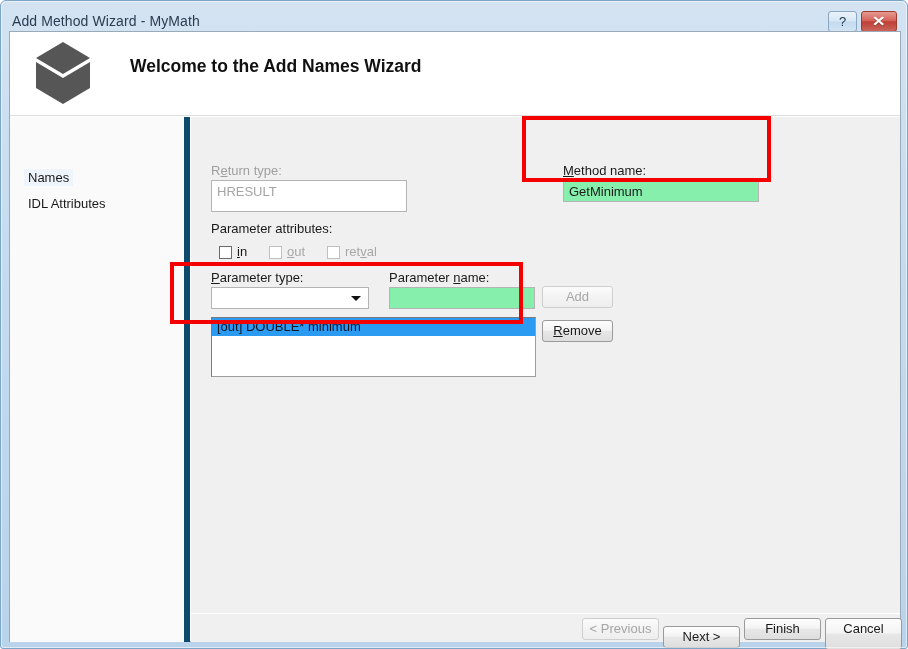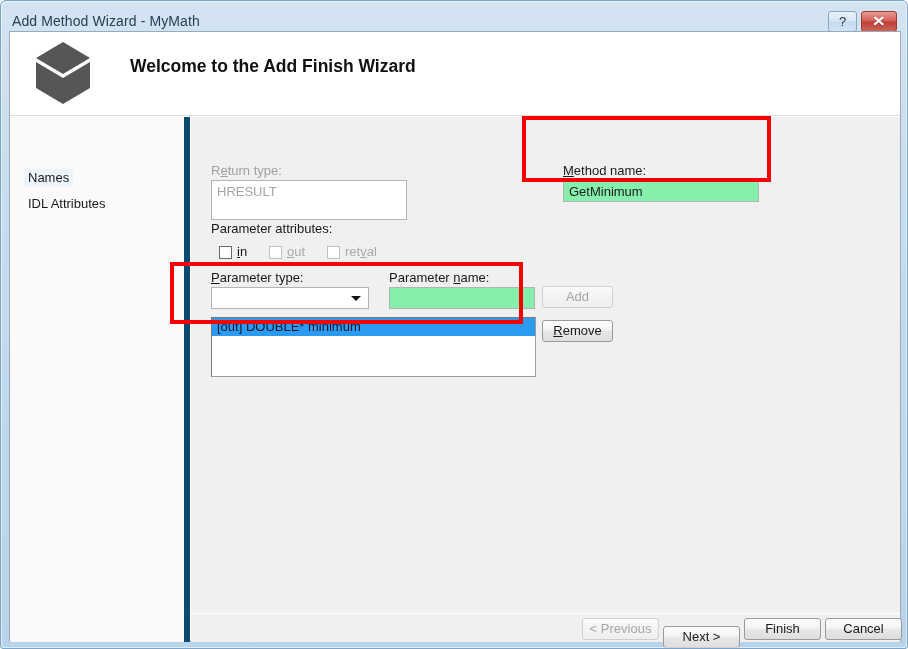--- a/index.html
+++ b/index.html
@@ -205,38 +205,38 @@
   </div>
 
   <div id="client">
 
     <div id="header">
       <svg id="wizard-icon" viewBox="0 0 62 66">
         <polygon points="31,2 58,18 31,34 4,18" fill="#565656"></polygon>
         <polygon points="4,22 31,38 31,64 4,48" fill="#565656"></polygon>
         <polygon points="58,22 31,38 31,64 58,48" fill="#565656"></polygon>
       </svg>
-      <div id="header-title">Welcome to the Add Finish Wizard</div>
+      <div id="header-title">Welcome to the Add Names Wizard</div>
     </div>
 
     <div id="sidebar">
       <div class="side-item" id="side-names">
         <span>Names</span>
       </div>
       <div class="side-item" id="side-idl">
         <span>IDL Attributes</span>
       </div>
     </div>
 
     <div id="main">
 
       <div class="lbl dim" style="left:20px; top:46px;">
         R<span class="acc">e</span>turn type:
       </div>
-      <div class="tbox dim" style="left:20px; top:63px; width:196px; height:40px;">
+      <div class="tbox dim" style="left:20px; top:63px; width:196px; height:32px;">
         <span>HRESULT</span>
       </div>
 
       <div class="lbl" style="left:372px; top:46px;">
         <span class="acc">M</span>ethod name:
       </div>
       <div class="tbox" style="left:372px; top:63px; width:196px; height:22px;">
         <span>GetMinimum</span>
       </div>
 
@@ -290,21 +290,21 @@
     <div id="footer">
       <div class="btn dis" style="left:391px; top:4px; width:77px; height:22px; line-height:20px;">
         <span>&lt; Previous</span>
       </div>
       <div class="btn" style="left:472px; top:12px; width:77px; height:22px; line-height:20px;">
         <span>Next &gt;</span>
       </div>
       <div class="btn" style="left:553px; top:4px; width:77px; height:22px; line-height:20px;">
         <span>Finish</span>
       </div>
-      <div class="btn" style="left:634px; top:4px; width:77px; height:22px; line-height:20px;">
+      <div class="btn" style="left:634px; top:4px; width:77px; height:32px; line-height:20px;">
         <span>Cancel</span>
       </div>
     </div>
 
   </div>
 
   <div class="annot" style="left:521px; top:115px; width:249px; height:66px;"></div>
   <div class="annot" style="left:169px; top:261px; width:353px; height:62px;"></div>
 
 </div>

